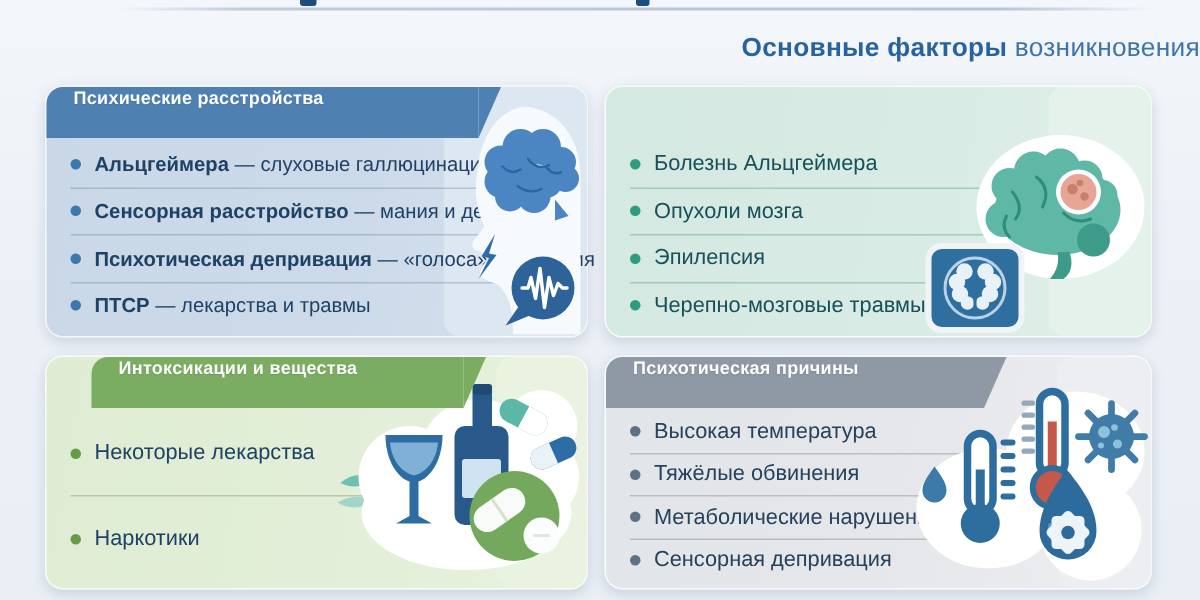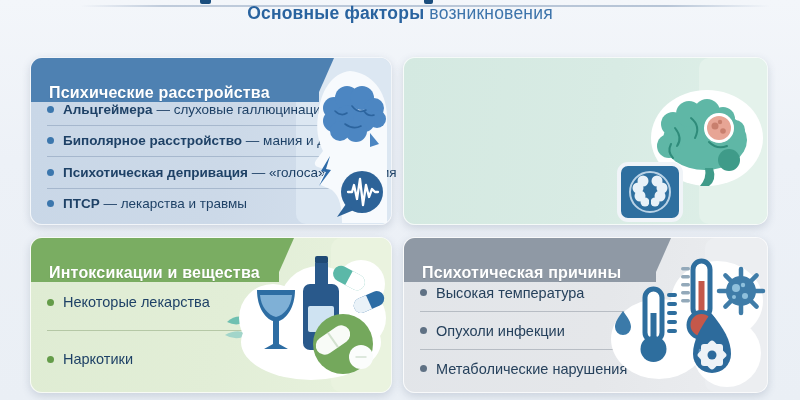--- a/index.html
+++ b/index.html
@@ -10,21 +10,21 @@
   }
   .frag{position:absolute;top:0;height:4px;background:#1b4e7e;border-radius:0 0 2px 2px;}
   .frag-a{left:200px;width:11px;}
   .frag-b{left:424px;width:9px;}
   .top-divider{
     position:absolute;top:5px;left:80px;right:30px;height:2px;
     background:linear-gradient(90deg,rgba(185,198,216,0) 0%,#bfcbdb 12%,#b6c4d6 85%,rgba(185,198,216,0) 100%);
     border-radius:1px;
   }
   .page-title{
-    position:absolute;top:3px;left:0;width:100%;text-align:center;
+    position:absolute;top:21px;left:0;width:100%;text-align:right;
     font-size:17.5px;margin:0;letter-spacing:.2px;
   }
   .page-title b{color:#29639f;font-weight:700;}
   .page-title span{color:#3d74ab;font-weight:400;}
 
   .card{
     position:absolute;border-radius:12px;
     box-shadow:0 3px 9px rgba(70,90,120,.20);
     border:1px solid rgba(255,255,255,.75);
     box-sizing:border-box;
@@ -34,32 +34,32 @@
   .card-intox   {left:30px; top:237px;width:362px;height:156px;background:linear-gradient(100deg,#dfecd3 0%,#e2eed7 55%,#e8f2de 100%);}
   .card-somatic {left:403px;top:237px;width:365px;height:156px;background:linear-gradient(100deg,#e2e5e9 0%,#e5e7ea 55%,#eceef1 100%);}
 
   .side-panel{position:absolute;right:0;top:0;bottom:0;border-radius:10px 11px 11px 10px;}
   .card-mental  .side-panel{width:95px;background:#dce7f2;}
   .card-organic .side-panel{width:68px;background:#e4f2eb;}
   .card-intox   .side-panel{width:60px;background:#eaf3df;}
   .card-somatic .side-panel{width:62px;background:#eceef1;}
 
   .banner{
-    position:absolute;top:0;left:0;height:44px;display:flex;align-items:flex-end;
+    position:absolute;top:0;left:0;height:34px;display:flex;align-items:flex-start;
     padding-left:18px;box-sizing:border-box;border-radius:11px 0 0 0;
-    color:#fff;font-weight:700;font-size:16px;letter-spacing:.2px;z-index:3;
+    color:#fff;font-weight:700;font-size:12px;letter-spacing:.2px;z-index:3;
     text-shadow:0 1px 1px rgba(0,0,0,.12);
   }
   .banner::after{
     content:"";position:absolute;left:100%;top:0;width:0;height:0;
     border-top:34px solid var(--bc);border-right:15px solid transparent;
   }
   .banner-mental  {--bc:#4e81b2;background:#4e81b2;width:288px;}
   .banner-organic {--bc:#43a28c;background:#43a28c;width:303px;}
-  .banner-intox   {--bc:#7aad62;background:#7aad62;width:248px;}
+  .banner-intox   {--bc:#7aad62;background:#7aad62;width:248px;margin-left:30px;}
   .banner-somatic {--bc:#8f99a5;background:#8f99a5;width:252px;}
 
   .items{
     position:absolute;left:16px;top:36px;bottom:5px;margin:0;padding:0;list-style:none;
     display:flex;flex-direction:column;z-index:2;
   }
   .items li{flex:1;display:flex;align-items:center;white-space:nowrap;}
   .items li:not(:last-child){border-bottom:1px solid var(--sep);}
   .dot{width:7px;height:7px;border-radius:50%;margin-right:9px;flex-shrink:0;background:var(--dot);}
   .txt{font-size:14.5px;color:var(--tc);}
@@ -90,21 +90,21 @@
   <div class="banner banner-mental">
     <span>Психические расстройства</span>
   </div>
   <ul class="items">
     <li>
         <span class="dot"></span>
       <span class="txt"><b>Альцгеймера</b> <span>— слуховые галлюцинации</span></span>
       </li>
     <li>
         <span class="dot"></span>
-      <span class="txt"><b>Биполярное расстройство</b> <span>— мания и депрессия</span></span>
+      <span class="txt"><b>Сенсорная расстройство</b> <span>— мания и депрессия</span></span>
       </li>
     <li>
         <span class="dot"></span>
       <span class="txt"><b>Психотическая депривация</b> <span>— «голоса» обвинения</span></span>
       </li>
     <li>
         <span class="dot"></span>
       <span class="txt"><b>ПТСР</b> <span>— лекарства и травмы</span></span>
       </li>
   </ul>
@@ -131,20 +131,38 @@
     </g>
     <polygon points="40,95 31,110 36,111 29,125 41,109 36,108" fill="#2e6ba8"></polygon>
     <circle cx="72" cy="131" r="21" fill="#2d6398"></circle>
     <polygon points="56,143 47,156 64,149" fill="#2d6398"></polygon>
     <polyline points="58,131 62,131 64,124 67,138 70,118 73,144 76,124 79,136 82,128 85,131 88,131" fill="none" stroke="#ffffff" stroke-width="2.3" stroke-linecap="round" stroke-linejoin="round"></polyline>
   </svg>
 </section>
 
 <section class="card card-organic">
   <div class="side-panel"></div>
+  <ul class="items">
+    <li>
+        <span class="dot"></span>
+        <span class="txt">Болезнь Альцгеймера</span>
+      </li>
+    <li>
+        <span class="dot"></span>
+        <span class="txt">Опухоли мозга</span>
+      </li>
+    <li>
+        <span class="dot"></span>
+        <span class="txt">Эпилепсия</span>
+      </li>
+    <li>
+        <span class="dot"></span>
+        <span class="txt">Черепно-мозговые травмы</span>
+      </li>
+  </ul>
   <svg class="illus illus-organic" width="152" height="140" viewBox="0 0 152 140">
     <ellipse cx="92" cy="52" rx="56" ry="48" fill="#ffffff"></ellipse>
     <g fill="#5fb7a6">
       <ellipse cx="90" cy="54" rx="42" ry="30"></ellipse>
       <circle cx="58" cy="38" r="12"></circle>
         <circle cx="74" cy="28" r="13"></circle>
         <circle cx="92" cy="26" r="13"></circle>
       <circle cx="108" cy="33" r="12"></circle>
         <circle cx="120" cy="44" r="10"></circle>
         <circle cx="54" cy="60" r="12"></circle>
@@ -235,25 +253,29 @@
   <div class="banner banner-somatic">
     <span>Психотическая причины</span>
   </div>
   <ul class="items">
     <li>
         <span class="dot"></span>
         <span class="txt">Высокая температура</span>
       </li>
     <li>
         <span class="dot"></span>
-        <span class="txt">Опухоли инфекции</span>
+        <span class="txt">Тяжёлые обвинения</span>
       </li>
     <li>
         <span class="dot"></span>
         <span class="txt">Метаболические нарушения</span>
+      </li>
+    <li>
+        <span class="dot"></span>
+        <span class="txt">Сенсорная депривация</span>
       </li>
   </ul>
   <svg class="illus illus-somatic" width="160" height="138" viewBox="0 0 160 138">
     <g fill="#ffffff">
       <ellipse cx="50" cy="84" rx="48" ry="40"></ellipse>
         <ellipse cx="108" cy="46" rx="46" ry="40"></ellipse>
         <circle cx="118" cy="98" r="34"></circle>
     </g>
     <path d="M14,56 c-5,7 -8,11 -8,16 a8,8 0 0 0 16,0 c0,-5 -3,-9 -8,-16 z" fill="#3b7aa9"></path>
     <g>

